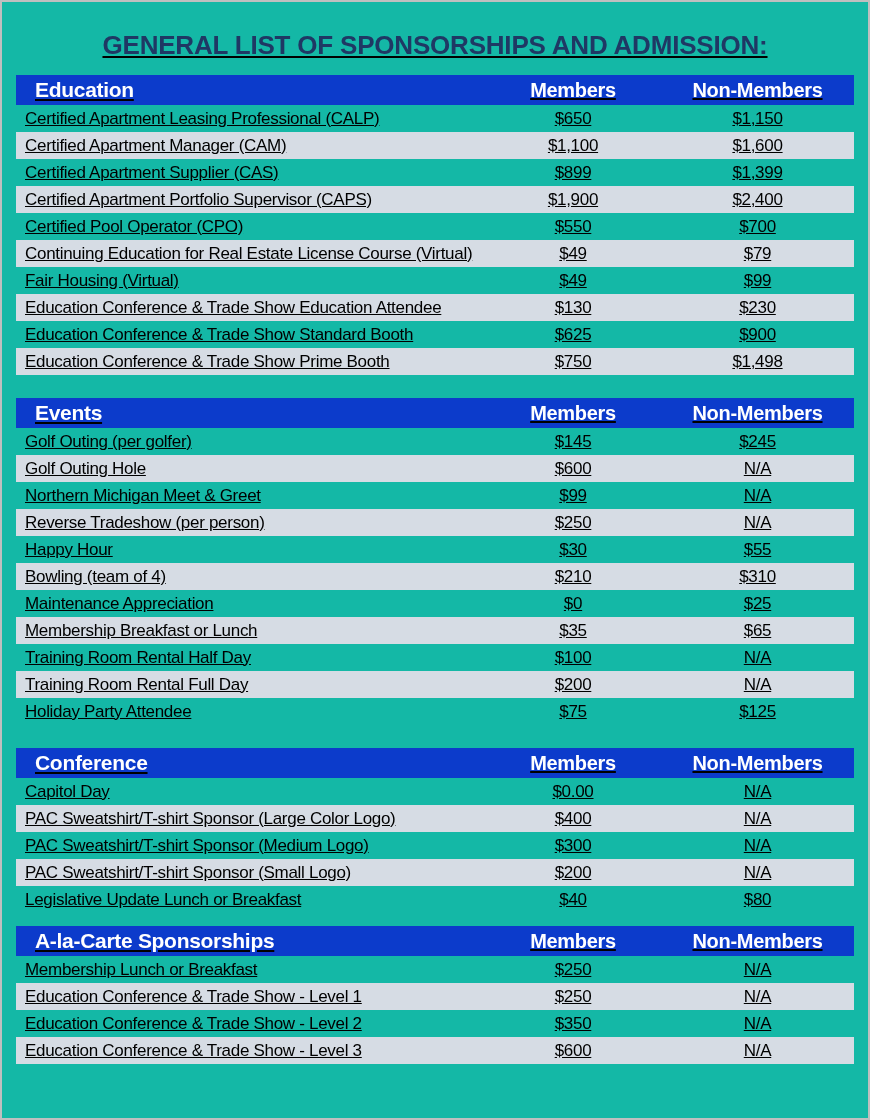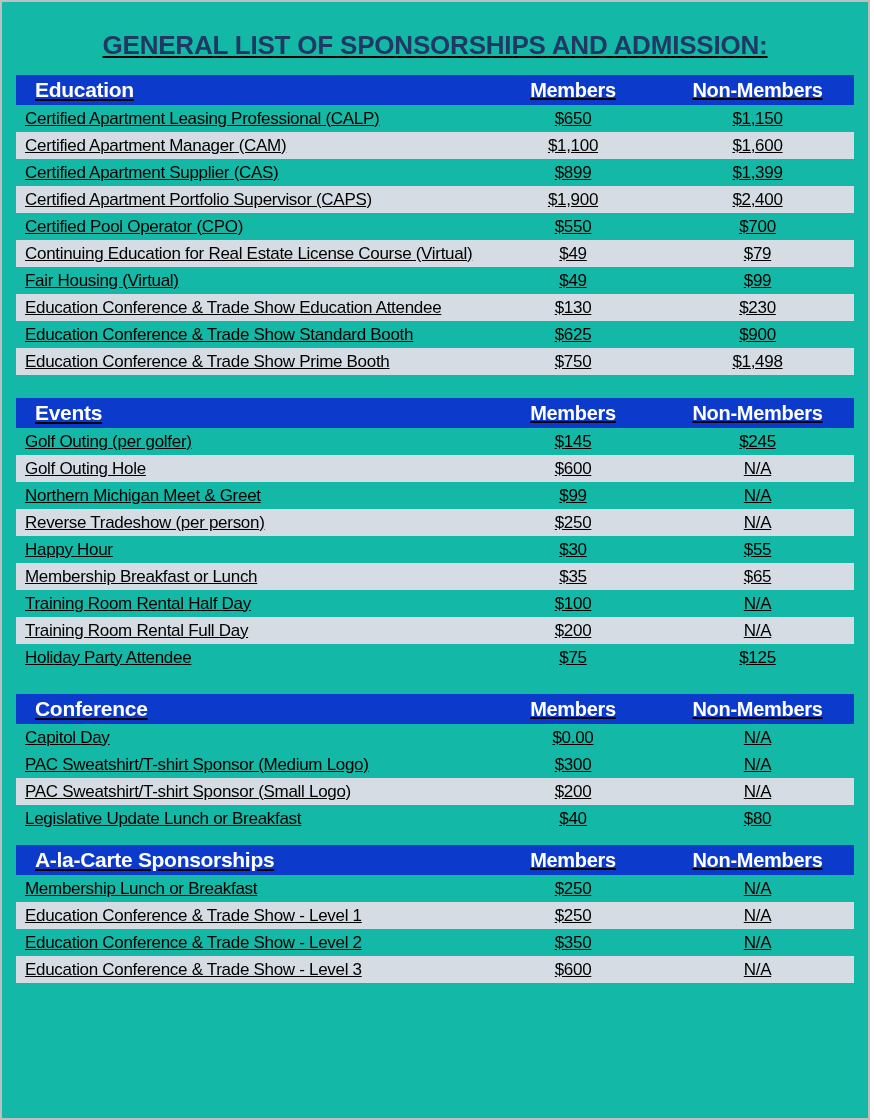--- a/index.html
+++ b/index.html
@@ -189,21 +189,31 @@
           <td class="val">$250</td>
           <td class="val">N/A</td>
         </tr>
 
         <tr>
           <td class="item">Happy Hour</td>
           <td class="val">$30</td>
           <td class="val">$55</td>
         </tr>
 
-
+        <tr class="alt">
+          <td class="item">Bowling (team of 4)</td>
+          <td class="val">$210</td>
+          <td class="val">$310</td>
+        </tr>
+
+        <tr>
+          <td class="item">Maintenance Appreciation</td>
+          <td class="val">$0</td>
+          <td class="val">$25</td>
+        </tr>
 
         <tr class="alt">
           <td class="item">Membership Breakfast or Lunch</td>
           <td class="val">$35</td>
           <td class="val">$65</td>
         </tr>
 
         <tr>
           <td class="item">Training Room Rental Half Day</td>
           <td class="val">$100</td>
@@ -239,20 +249,25 @@
       </tr>
     </thead>
     <tbody>
 
         <tr>
           <td class="item">Capitol Day</td>
           <td class="val">$0.00</td>
           <td class="val">N/A</td>
         </tr>
 
+        <tr class="alt">
+          <td class="item">PAC Sweatshirt/T-shirt Sponsor (Large Color Logo)</td>
+          <td class="val">$400</td>
+          <td class="val">N/A</td>
+        </tr>
 
         <tr>
           <td class="item">PAC Sweatshirt/T-shirt Sponsor (Medium Logo)</td>
           <td class="val">$300</td>
           <td class="val">N/A</td>
         </tr>
 
         <tr class="alt">
           <td class="item">PAC Sweatshirt/T-shirt Sponsor (Small Logo)</td>
           <td class="val">$200</td>

